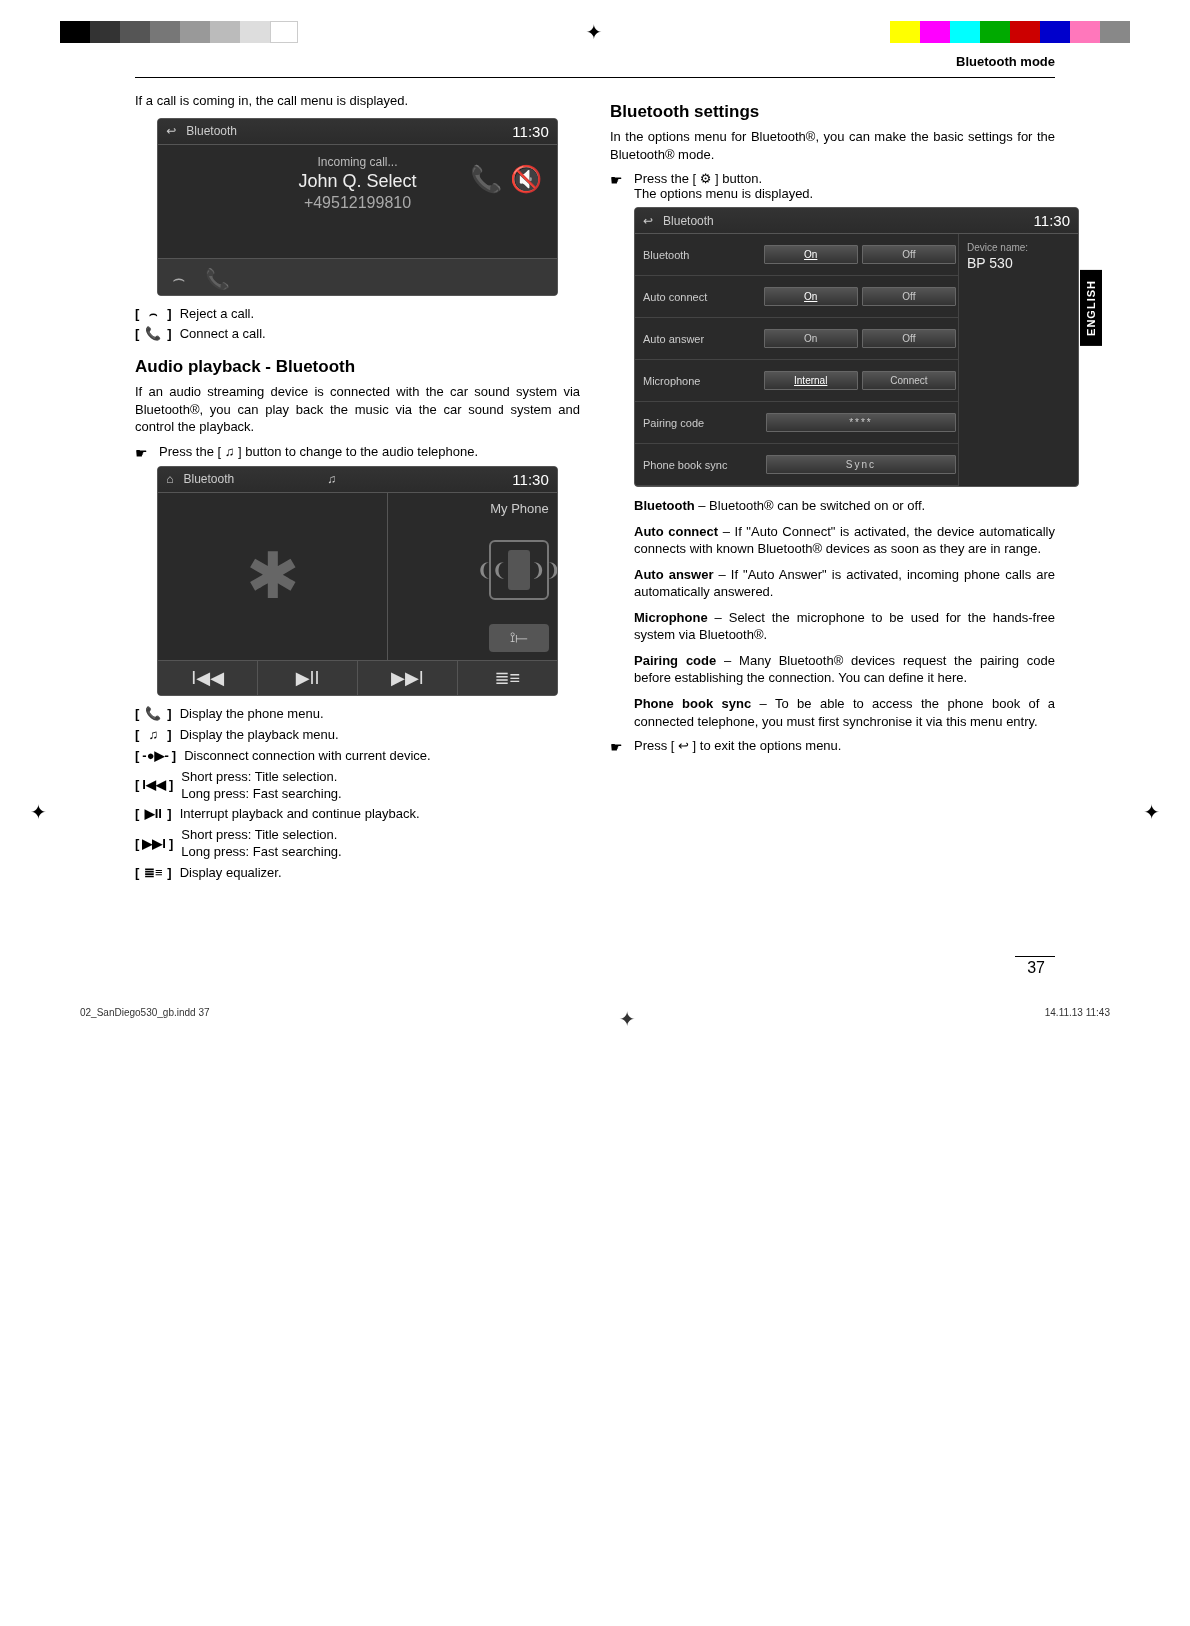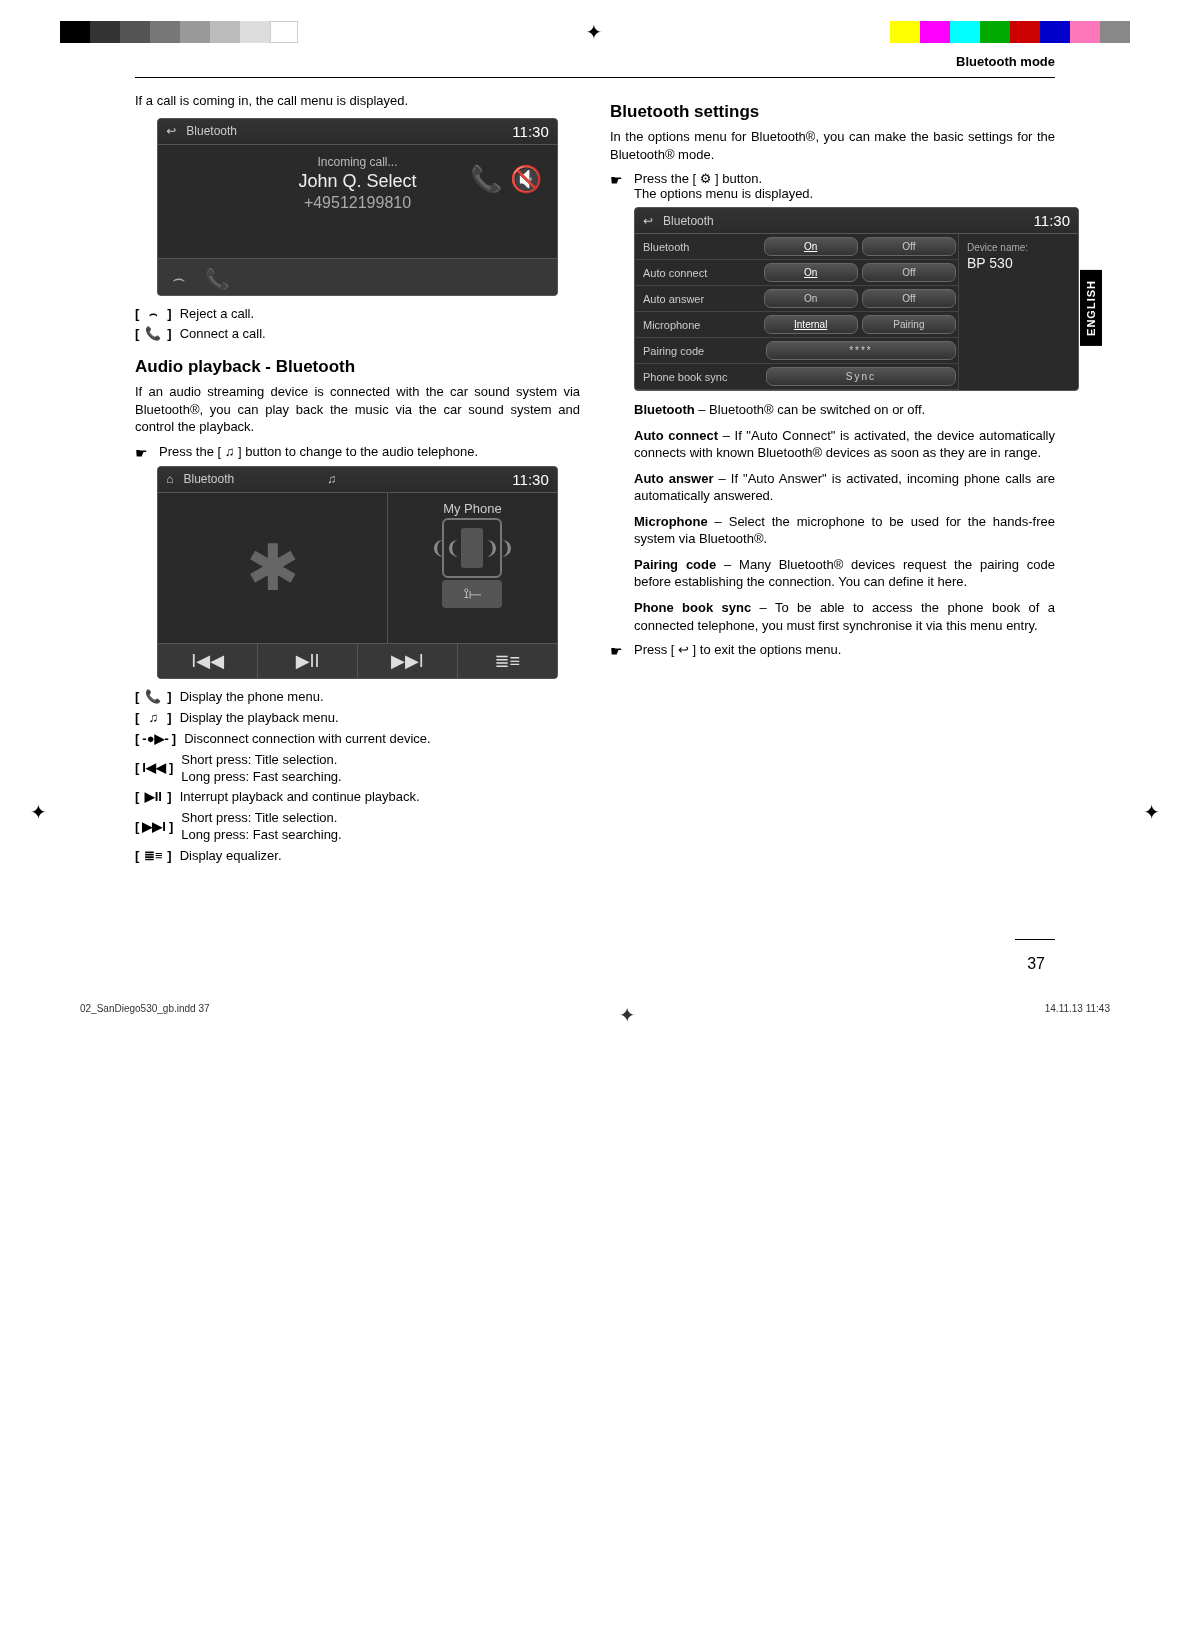--- a/index.html
+++ b/index.html
@@ -77,21 +77,21 @@
   .icon-list .ico { display: inline-flex; min-width: 22px; justify-content: center; }
   .icon-list .txt { flex: 1; }
   .bullet-row { display: flex; gap: 8px; align-items: flex-start; margin-bottom: 6px; }
   .bullet-row .hand { font-size: 14px; line-height: 1; margin-top: 2px; width: 16px; }
   .bullet-row .txt { flex: 1; }
   
   .audio-body { display: flex; min-height: 150px; }
   .audio-left { flex: 3; display: flex; align-items: center; justify-content: center; }
   .audio-right {
     flex: 2; border-left: 1px solid #555; padding: 8px;
-    display: flex; flex-direction: column; align-items: center; gap: 2px;
+    display: flex; flex-direction: column; align-items: flex-end; gap: 24px;
   }
   .bt-big { font-size: 64px; color: #666; }
   .phone-icon-box {
     width: 60px; height: 60px; border: 2px solid #777; border-radius: 6px;
     display: flex; align-items: center; justify-content: center; position: relative;
   }
   .phone-rect { width: 22px; height: 40px; background: #555; border-radius: 3px; }
   .wave-l, .wave-r { position: absolute; color: #888; font-size: 18px; }
   .wave-l { left: -14px; } .wave-r { right: -14px; }
   .disc-btn {
@@ -105,22 +105,22 @@
     flex: 1; text-align: center; padding: 6px 0; font-size: 18px; color: #ddd;
     border-right: 1px solid #555;
   }
   .audio-bottom span:last-child { border-right: none; }
   
   .set-body { display: flex; font-size: 11px; }
   .set-cols { flex: 1; }
   .set-row { display: flex; align-items: center; border-bottom: 1px solid #444; }
   .set-row .sl { flex: 1.2; padding: 6px 8px; color: #ccc; }
   .pill {
-    flex: 1; margin: 3px 2px; text-align: center; padding: 3px 0;
-    background: linear-gradient(#555,#333); border-radius: 7px;
+    flex: 1; margin: 11px 2px; text-align: center; padding: 3px 0;
+    background: linear-gradient(#555,#333); border-radius: 1px;
     font-size: 10px; color: #ccc; border: 1px solid #666;
   }
   .pill.active { color: #fff; text-decoration: underline; }
   .pill.wide { flex: 2; letter-spacing: 2px; }
   .set-right {
     width: 120px; border-left: 1px solid #444; padding: 8px;
     font-size: 10px; color: #aaa;
   }
   .set-right .dev { font-size: 14px; color: #eee; margin-top: 2px; }
   .definitions p { margin-bottom: 8px; text-align: justify; }
@@ -128,21 +128,21 @@
   
   .side-tab {
     position: absolute; right: 88px; top: 270px;
     background: #000; color: #fff; writing-mode: vertical-rl;
     transform: rotate(180deg);
     padding: 10px 5px; font-weight: bold; font-size: 11px;
     letter-spacing: 1px;
   }
   .page-num {
     text-align: right; font-size: 16px; margin-top: 60px; padding-right: 10px;
-    border-top: 1px solid #000; padding-top: 15px; width: 40px; margin-left: auto;
+    border-top: 1px solid #000; padding-top: 2px; width: 40px; margin-left: auto;
   }
   .footer {
     display: flex; justify-content: space-between; font-size: 10px;
     padding: 10px 80px 30px; color: #333;
   }
   .reg-side { position: absolute; font-size: 20px; }
   .reg-left { left: 30px; top: 800px; }
   .reg-right { right: 30px; top: 800px; }
 </style>
 </head>
@@ -318,21 +318,21 @@
               <div class="pill">Off</div>
             </div>
             <div class="set-row">
               <div class="sl">Auto answer</div>
               <div class="pill">On</div>
               <div class="pill">Off</div>
             </div>
             <div class="set-row">
               <div class="sl">Microphone</div>
               <div class="pill active">Internal</div>
-              <div class="pill">Pairing</div>
+              <div class="pill">Connect</div>
             </div>
             <div class="set-row">
               <div class="sl">Pairing code</div>
               <div class="pill wide">****</div>
             </div>
             <div class="set-row">
               <div class="sl">Phone book sync</div>
               <div class="pill wide">Sync</div>
             </div>
           </div>

